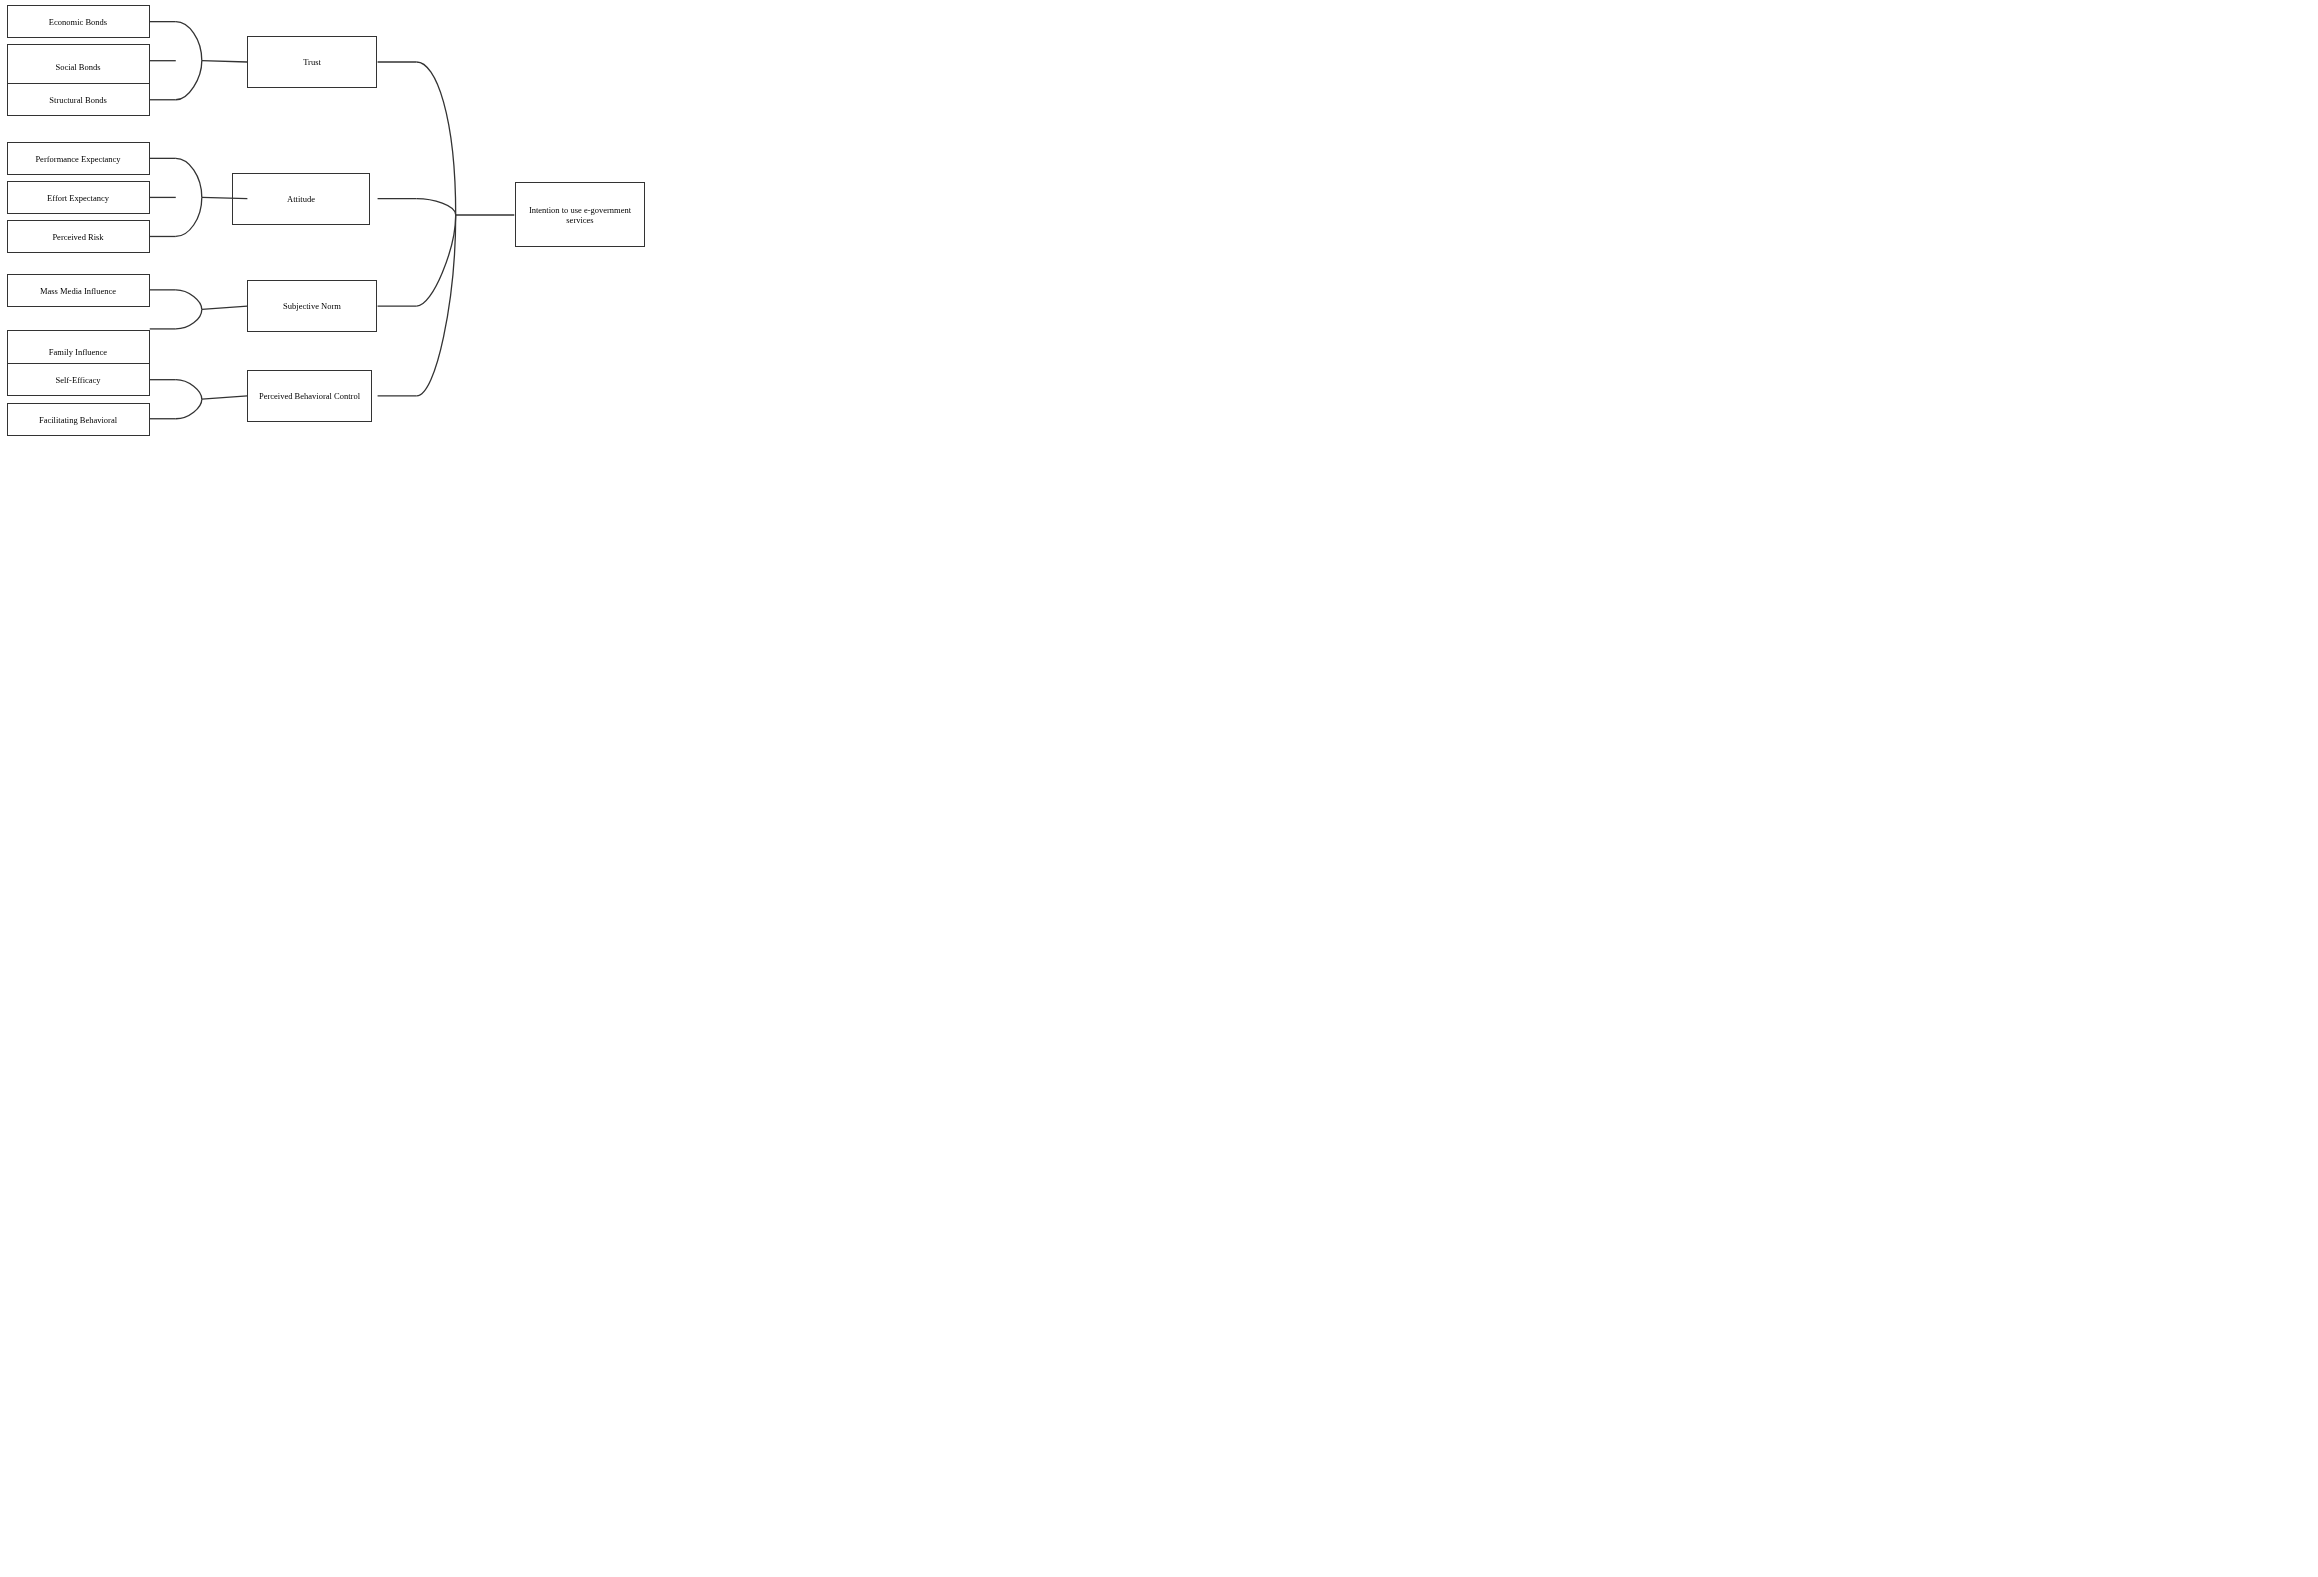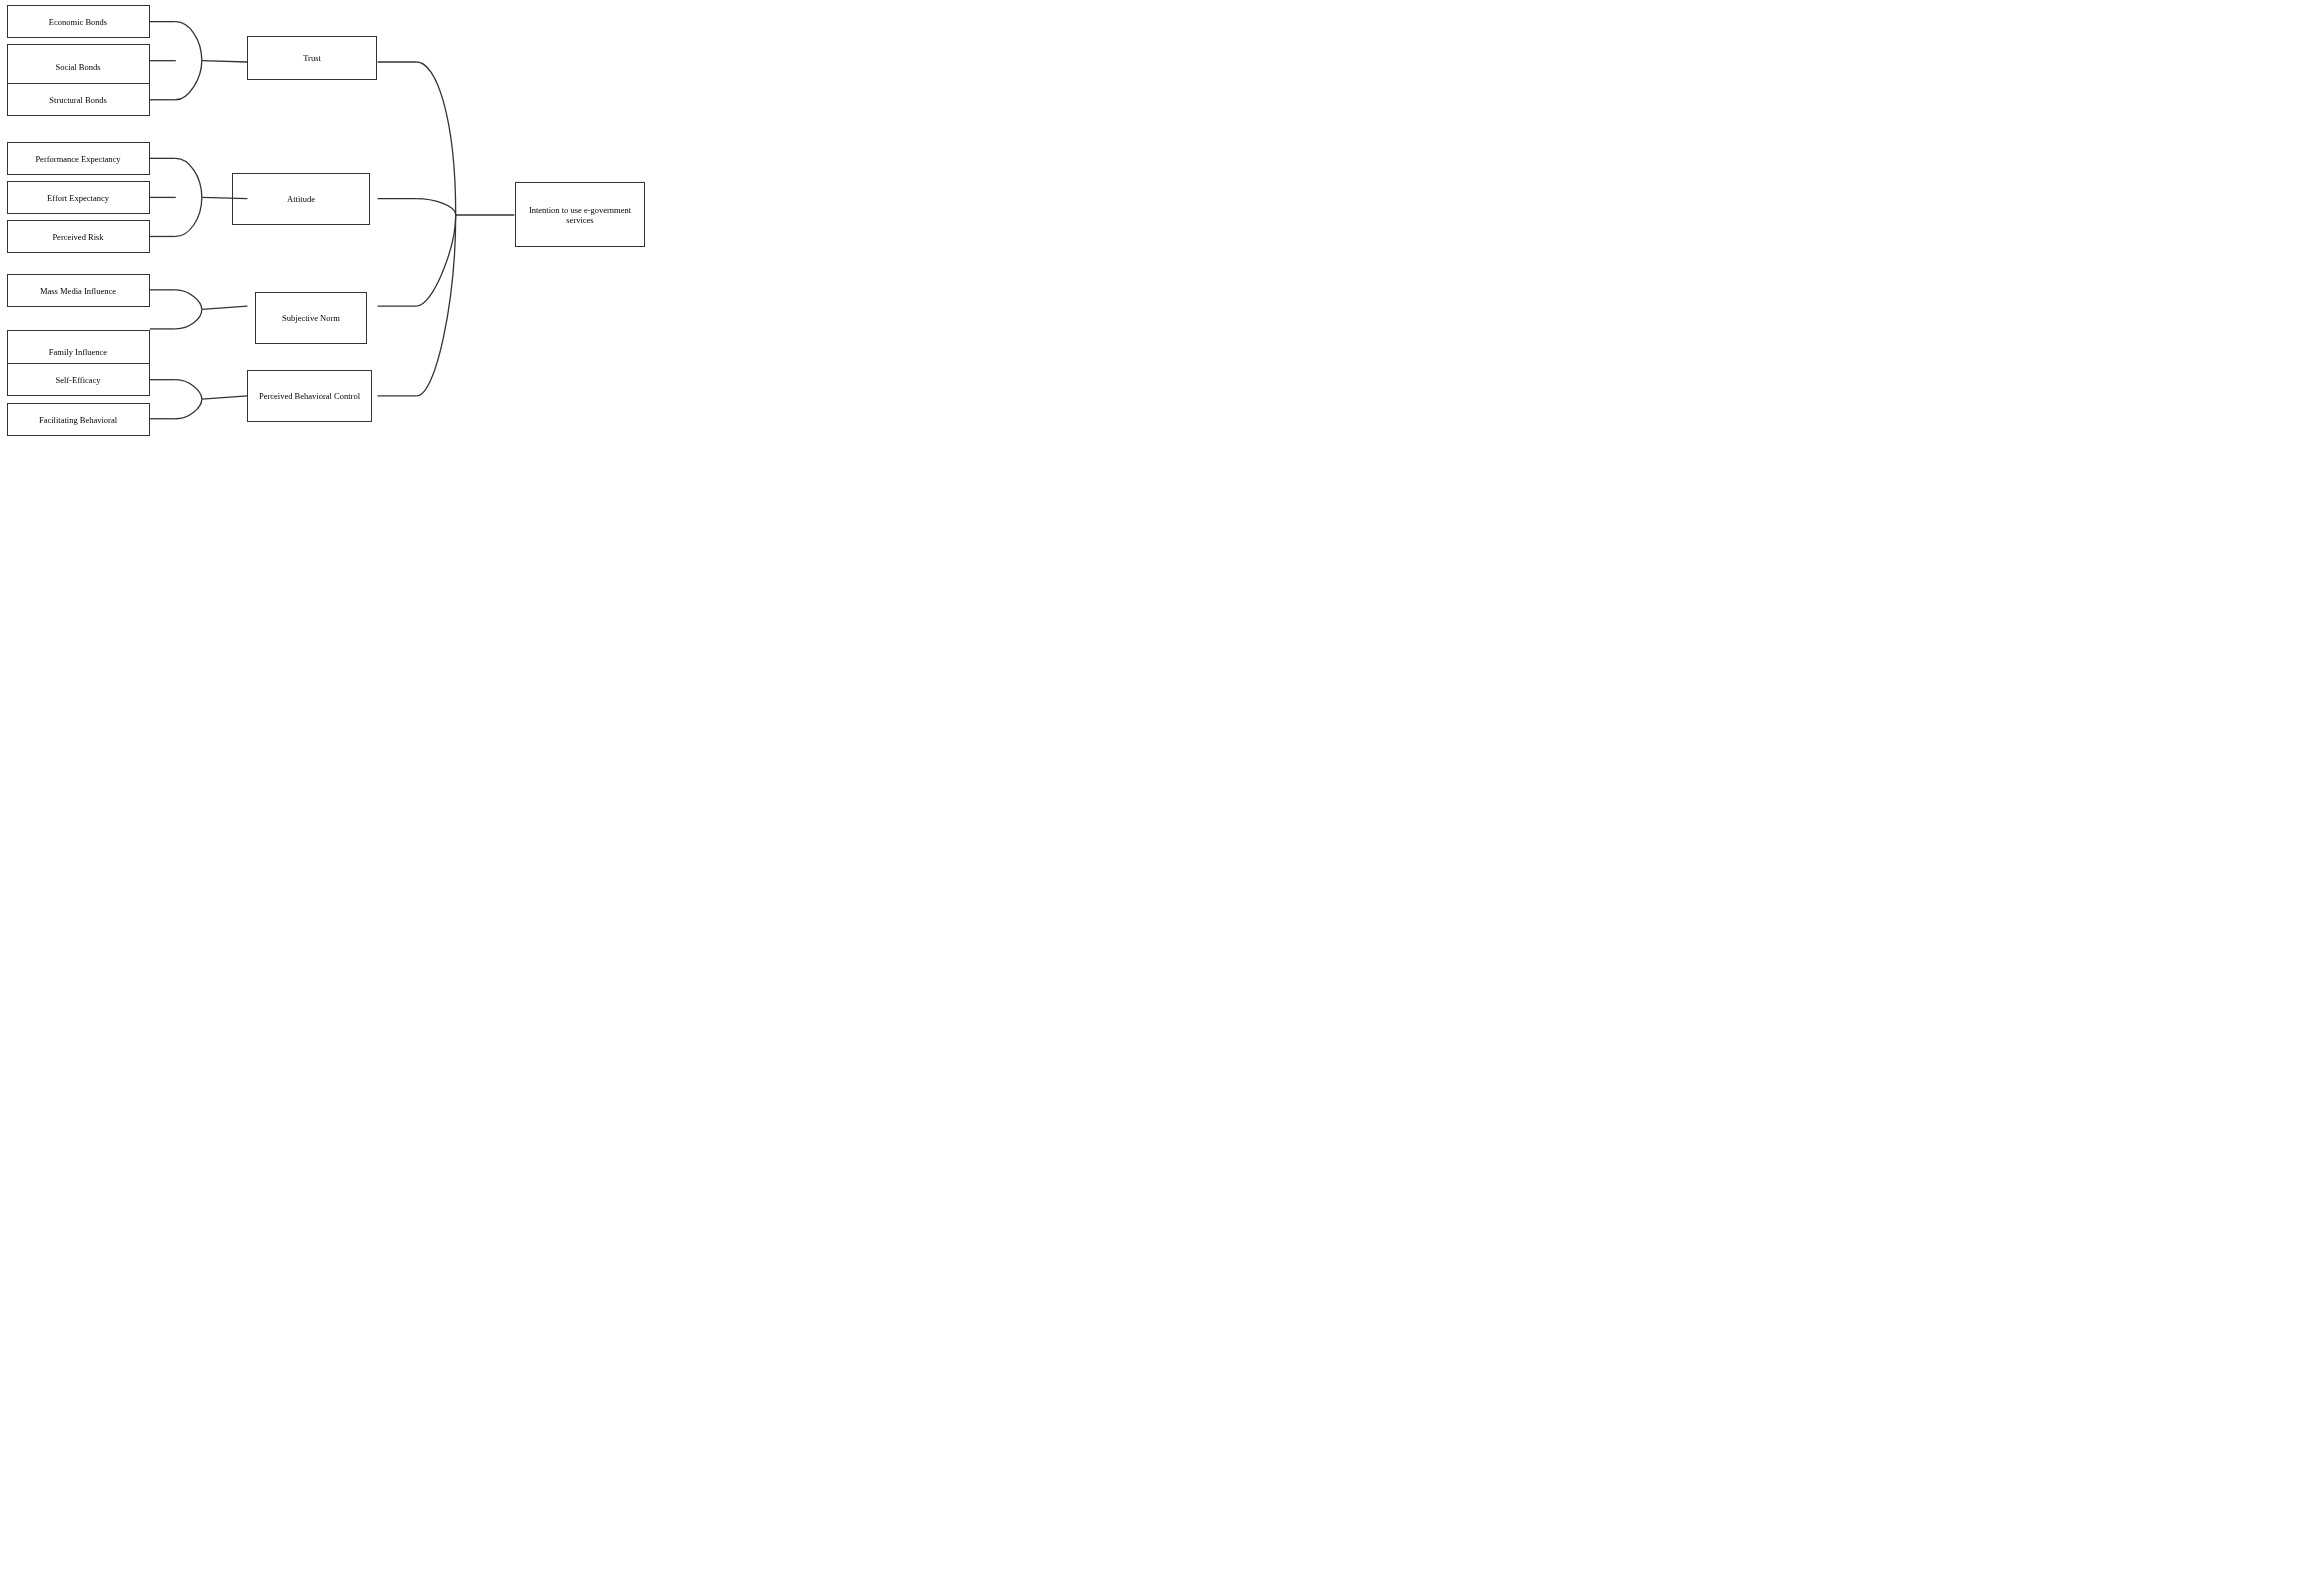--- a/index.html
+++ b/index.html
@@ -40,23 +40,23 @@
     .box-effort      { left: 6.5px;  top: 181px; width: 143px; height: 33px; }
     .box-risk        { left: 6.5px;  top: 220px; width: 143px; height: 33px; }
 
     .box-mass        { left: 6.5px;  top: 274px; width: 143px; height: 33px; }
     .box-family      { left: 6.5px;  top: 330px; width: 143px; height: 43px; }
 
     .box-efficacy    { left: 6.5px;  top: 363px; width: 143px; height: 33px; }
     .box-facilitating{ left: 6.5px;  top: 403px; width: 143px; height: 33px; }
 
     
-    .box-trust       { left: 247px; top: 36px;  width: 130px; height: 44px; }
+    .box-trust       { left: 247px; top: 36px;  width: 130px; height: 52px; }
     .box-attitude    { left: 232px; top: 173px; width: 138px; height: 52px; }
-    .box-subjective  { left: 247px; top: 292px; width: 112px; height: 52px; margin-left: 8px; }
+    .box-subjective  { left: 247px; top: 280px; width: 130px; height: 52px; }
     .box-perceived   { left: 247px; top: 370px; width: 125px; height: 52px; }
 
     
     .box-intention   { left: 515px; top: 182px; width: 130px; height: 65px; }
 
     svg.connections {
       position: absolute;
       top: 0; left: 0;
       width: 651px;
       height: 443px;

